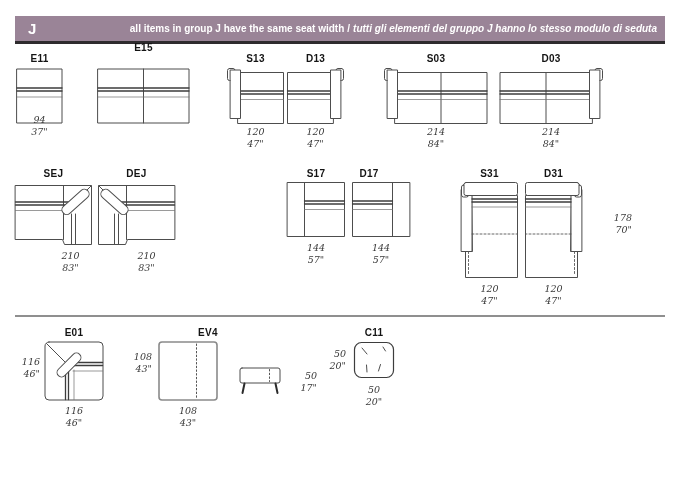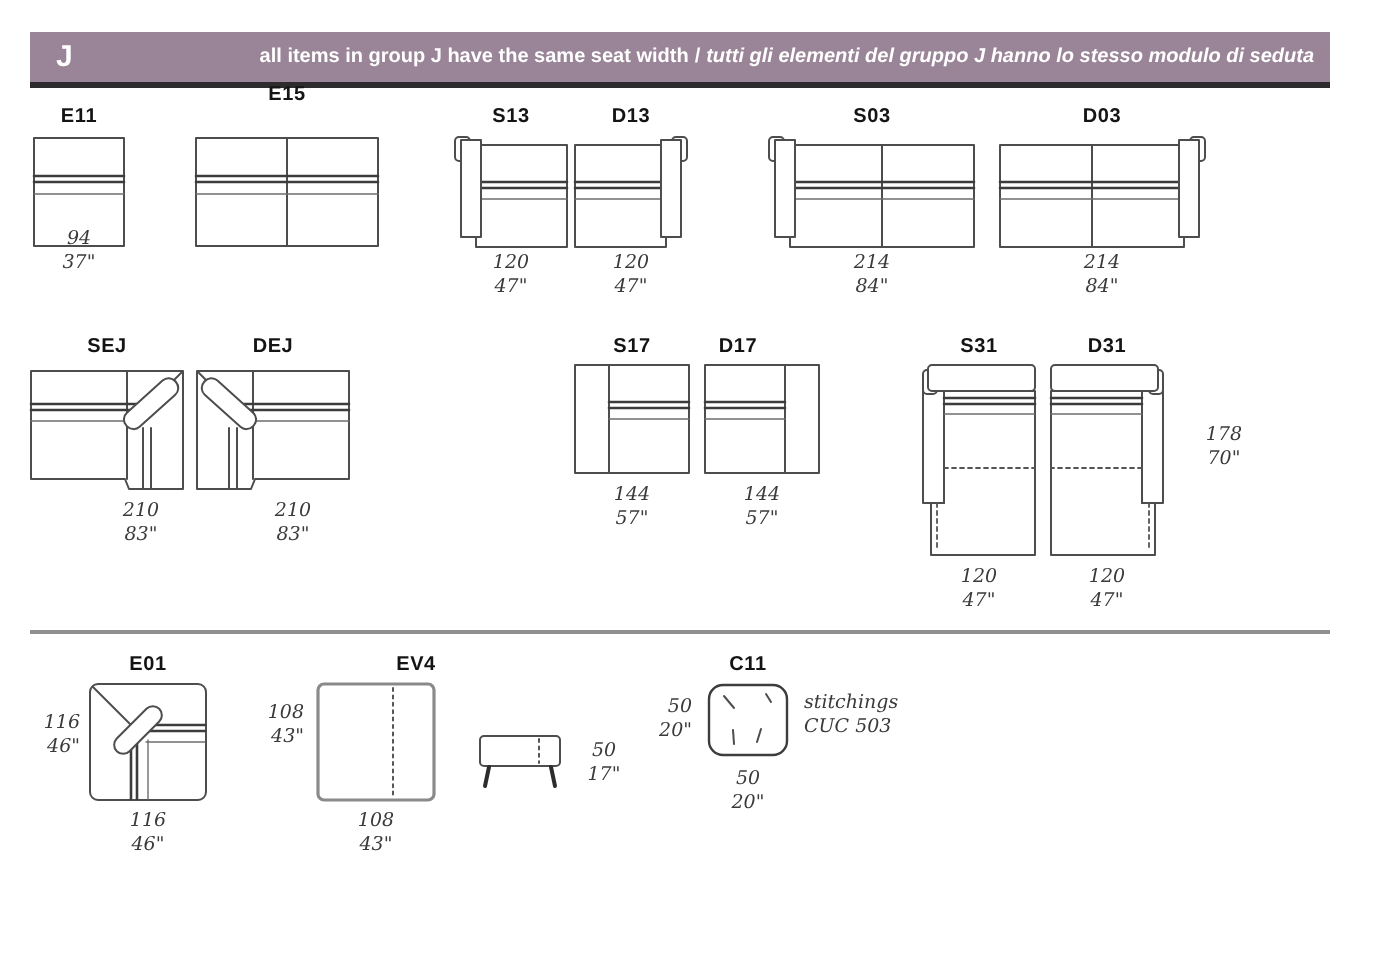--- a/index.html
+++ b/index.html
@@ -12,21 +12,21 @@
   #hdr .txt{margin-left:auto;margin-right:8px;font-weight:bold;font-size:10px;color:#fff;white-space:nowrap;}
   #hdr .txt .it{font-style:italic;}
   #hdr .sep{padding:0 3px;}
   
   .code{position:absolute;font-weight:bold;font-size:10px;color:#141414;text-align:center;
         letter-spacing:.3px;white-space:nowrap;}
   
   .dim{position:absolute;font-family:"DejaVu Serif",serif;font-style:italic;font-size:9.5px;
        color:#3a3a3a;line-height:12px;text-align:center;white-space:nowrap;}
   .dim.r{text-align:right;}
-  .dim.l{text-align:center;}
+  .dim.l{text-align:right;}
   .note{position:absolute;font-family:"DejaVu Serif",serif;font-style:italic;font-size:9.5px;
         color:#3a3a3a;line-height:12px;text-align:left;white-space:nowrap;}
   
   svg.draw{position:absolute;overflow:visible;}
   svg.draw line, svg.draw path, svg.draw rect{stroke:#4d4d4d;stroke-width:1;fill:none;stroke-linejoin:round;stroke-linecap:round;}
   svg.draw .lnf{fill:#ffffff;}
   svg.draw .lt{stroke:#3c3c3c;stroke-width:1.3;}
   svg.draw .ls{stroke:#6e6e6e;stroke-width:.7;}
   svg.draw .dash{stroke:#555;stroke-width:.9;stroke-dasharray:2 2;}
   svg.draw .dot{stroke:#555;stroke-width:1;stroke-dasharray:1.5 2.2;}
@@ -287,18 +287,14 @@
     <path d="M27.5,23.5 L25.5,30"></path>
   </svg>
   <div class="dim r" style="left:310px;top:348px;width:36px">
     <div>50</div>
     <div>20"</div>
   </div>
   <div class="dim" style="left:353px;top:384px;width:42px">
     <div>50</div>
     <div>20"</div>
   </div>
-  <div class="note" style="left:402px;top:346px;width:80px">
-    <div>stitchings</div>
-    <div>CUC 503</div>
-  </div>
 
 </div>
 
 </body></html>

